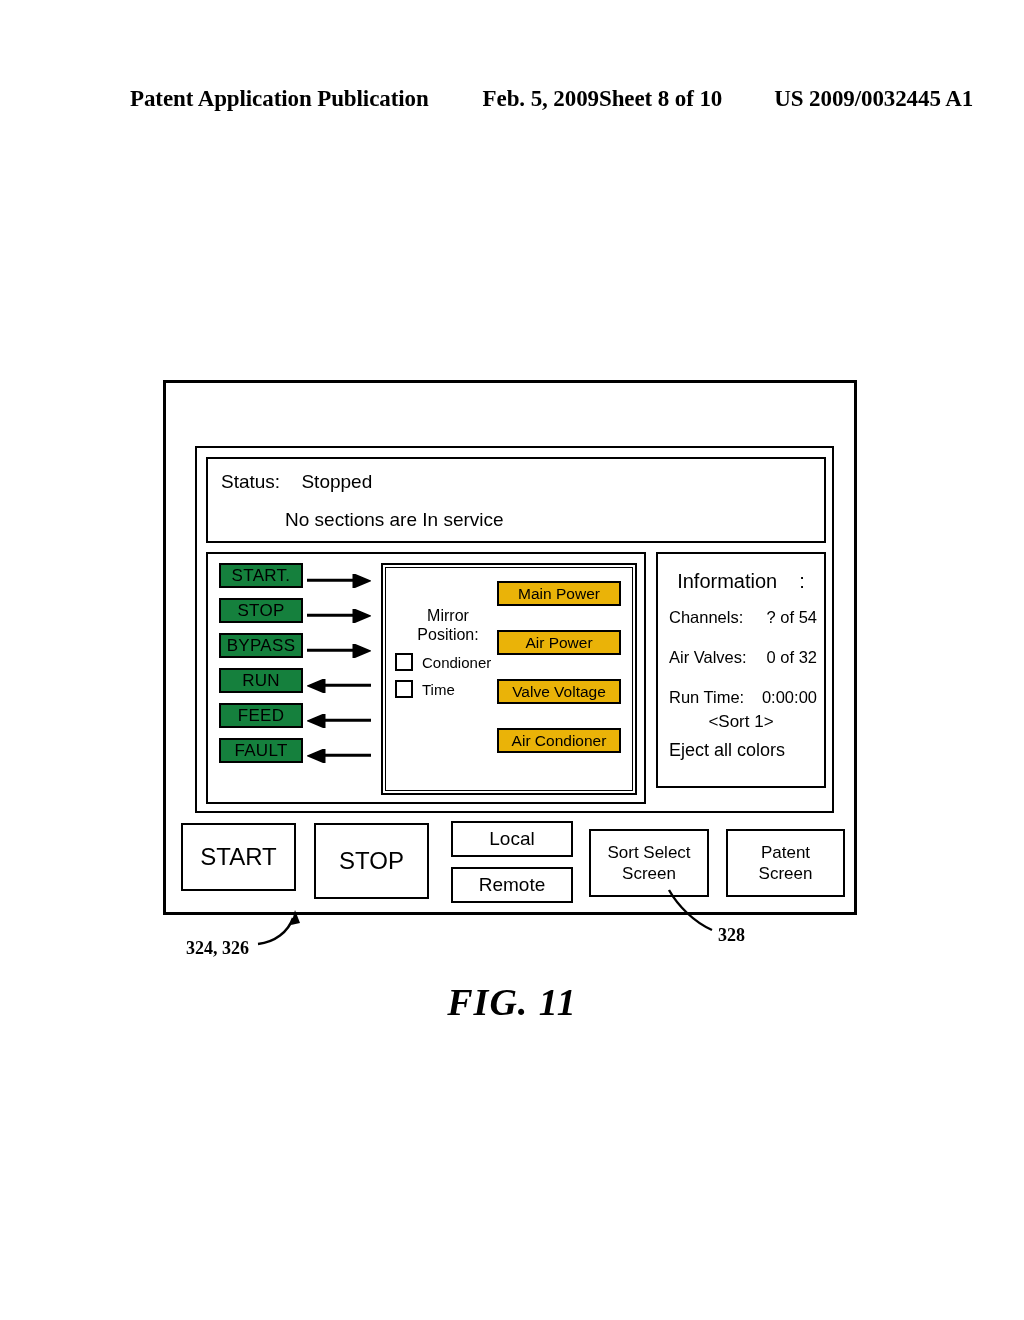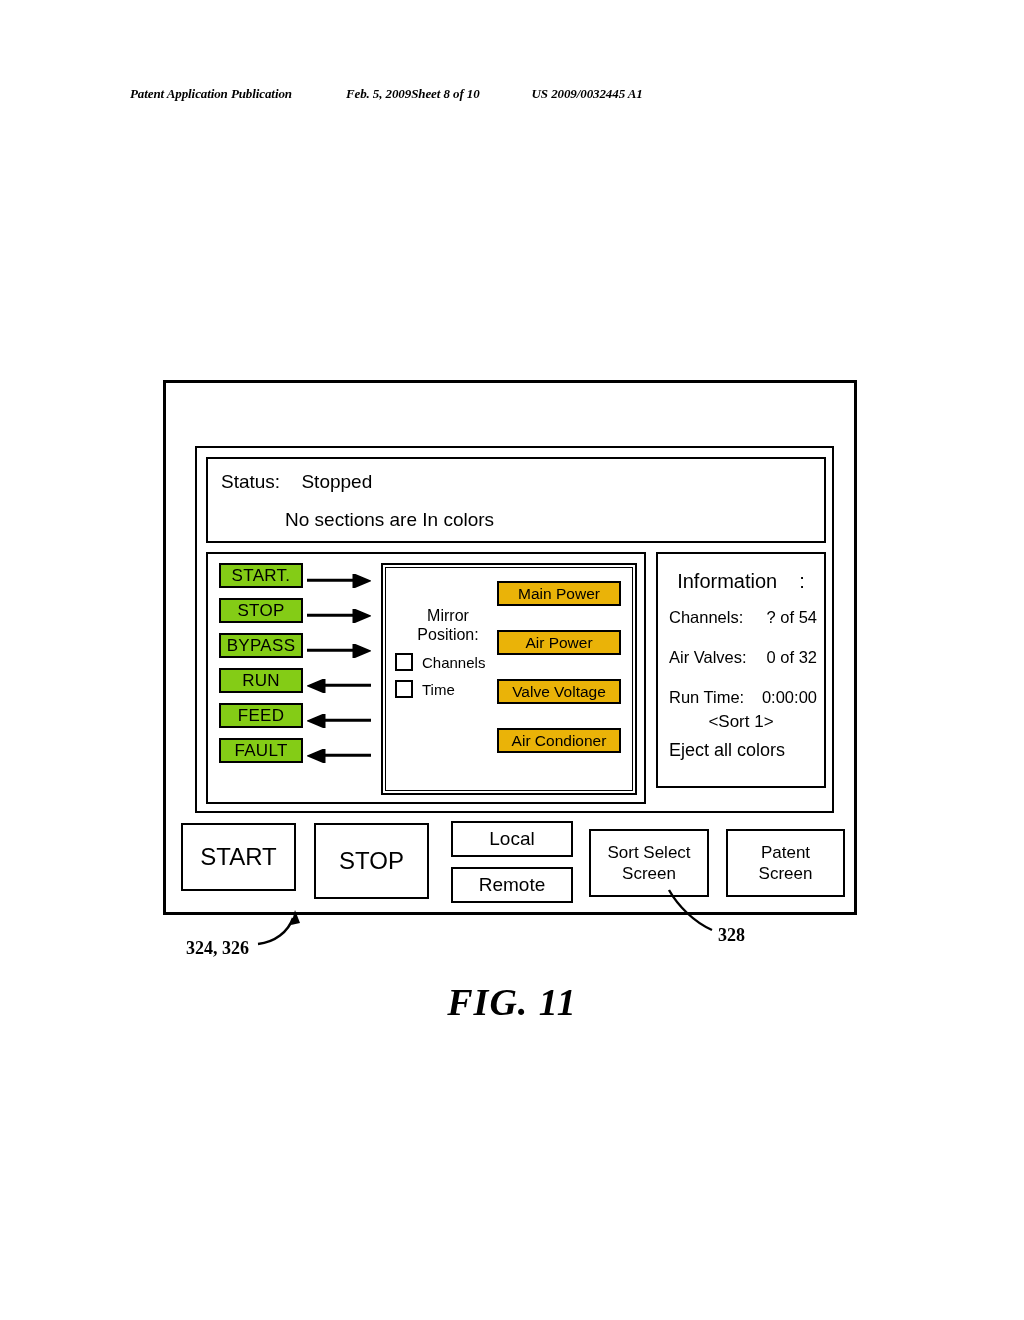--- a/index.html
+++ b/index.html
@@ -19,24 +19,23 @@
   
   .pub-header {
     position: absolute;
     left: 130px;
     top: 86px;
     width: 764px;
     display: flex;
     align-items: baseline;
     font-family: "Liberation Serif", serif;
     font-weight: bold;
-    font-size: 13px;
+    font-size: 23px;
     letter-spacing: -0.1px;
     white-space: nowrap;
-    font-style: italic;
   }
   .pub-header .h-pub   { }
   .pub-header .h-date  { margin-left: 54px; }
   .pub-header .h-sheet { }
   .pub-header .h-num   { margin-left: 52px; }
 
   
   .screen-frame {
     position: absolute;
     left: 163px;
@@ -146,21 +145,21 @@
     top: 0;
     width: 84px;
     height: 25px;
     border: 2px solid #000;
     box-sizing: border-box;
     display: flex;
     align-items: center;
     justify-content: center;
     font-size: 17px;
     letter-spacing: 0.3px;
-    background: #84cc16;
+    background: #15803d;
   }
   .arrow {
     position: absolute;
     left: 88px;
     top: 11px;
     width: 64px;
     height: 3px;
   }
   .arrow svg { display: block; }
 
@@ -365,21 +364,21 @@
 <div class="screen-frame">
 
 
   <div class="content-box">
 
     <div class="status-panel">
       <div class="status-line1">
         <span class="lbl">Status:</span>
         <span>Stopped</span>
       </div>
-      <div class="status-line2">No sections are In colors</div>
+      <div class="status-line2">No sections are In service</div>
     </div>
 
     <div class="mid-region">
 
       <div class="left-group">
 
         <div class="signal-col">
 
           <div class="signal-row">
             <div class="signal-box">START.</div>
@@ -439,21 +438,21 @@
 
         <div class="center-panel">
 
           <div class="mirror-block">
             <div class="mirror-label">
               <div>Mirror</div>
               <div>Position:</div>
             </div>
             <div class="cb-row">
               <span class="cb-box"></span>
-              <span class="cb-text">Channels</span>
+              <span class="cb-text">Condioner</span>
             </div>
             <div class="cb-row">
               <span class="cb-box"></span>
               <span class="cb-text">Time</span>
             </div>
           </div>
 
           <div class="power-col">
             <div class="power-btn">Main Power</div>
             <div class="power-btn">Air Power</div>

